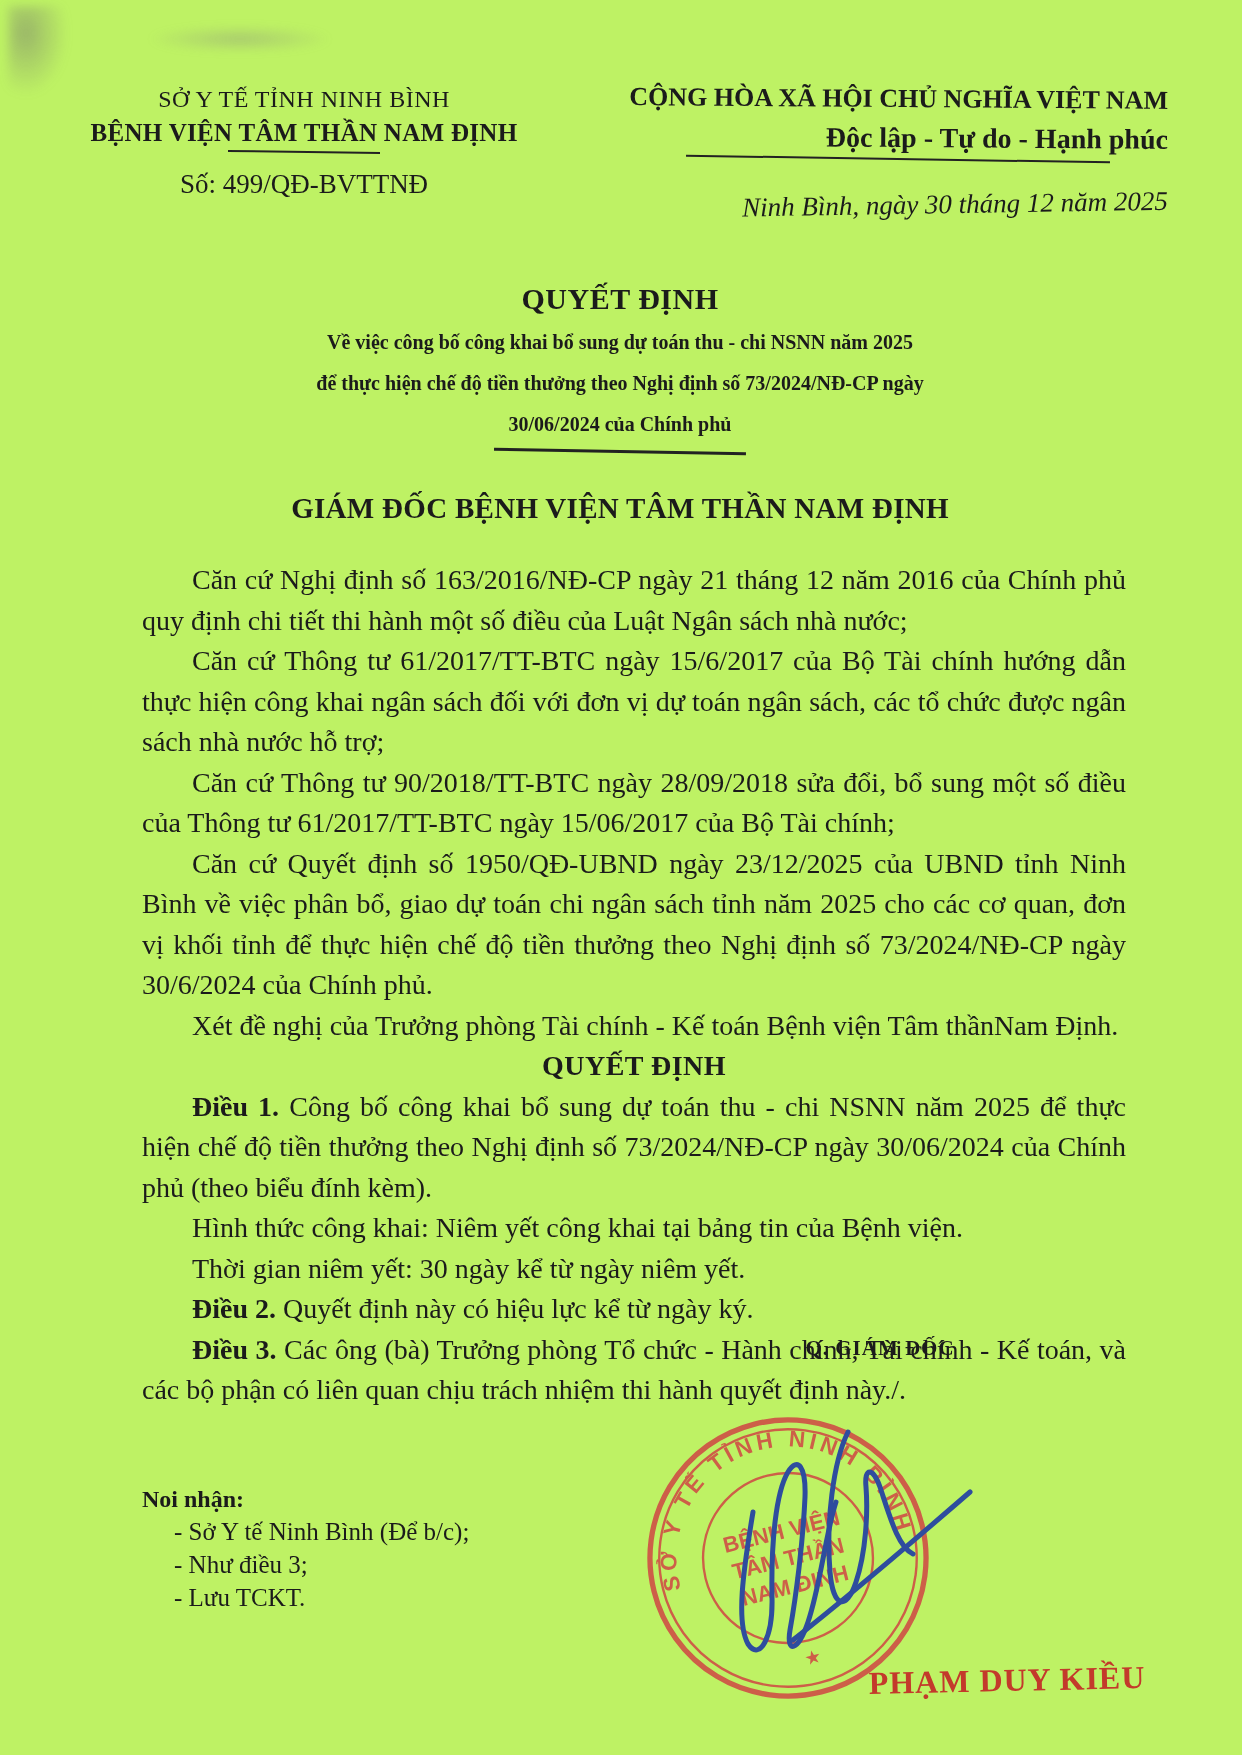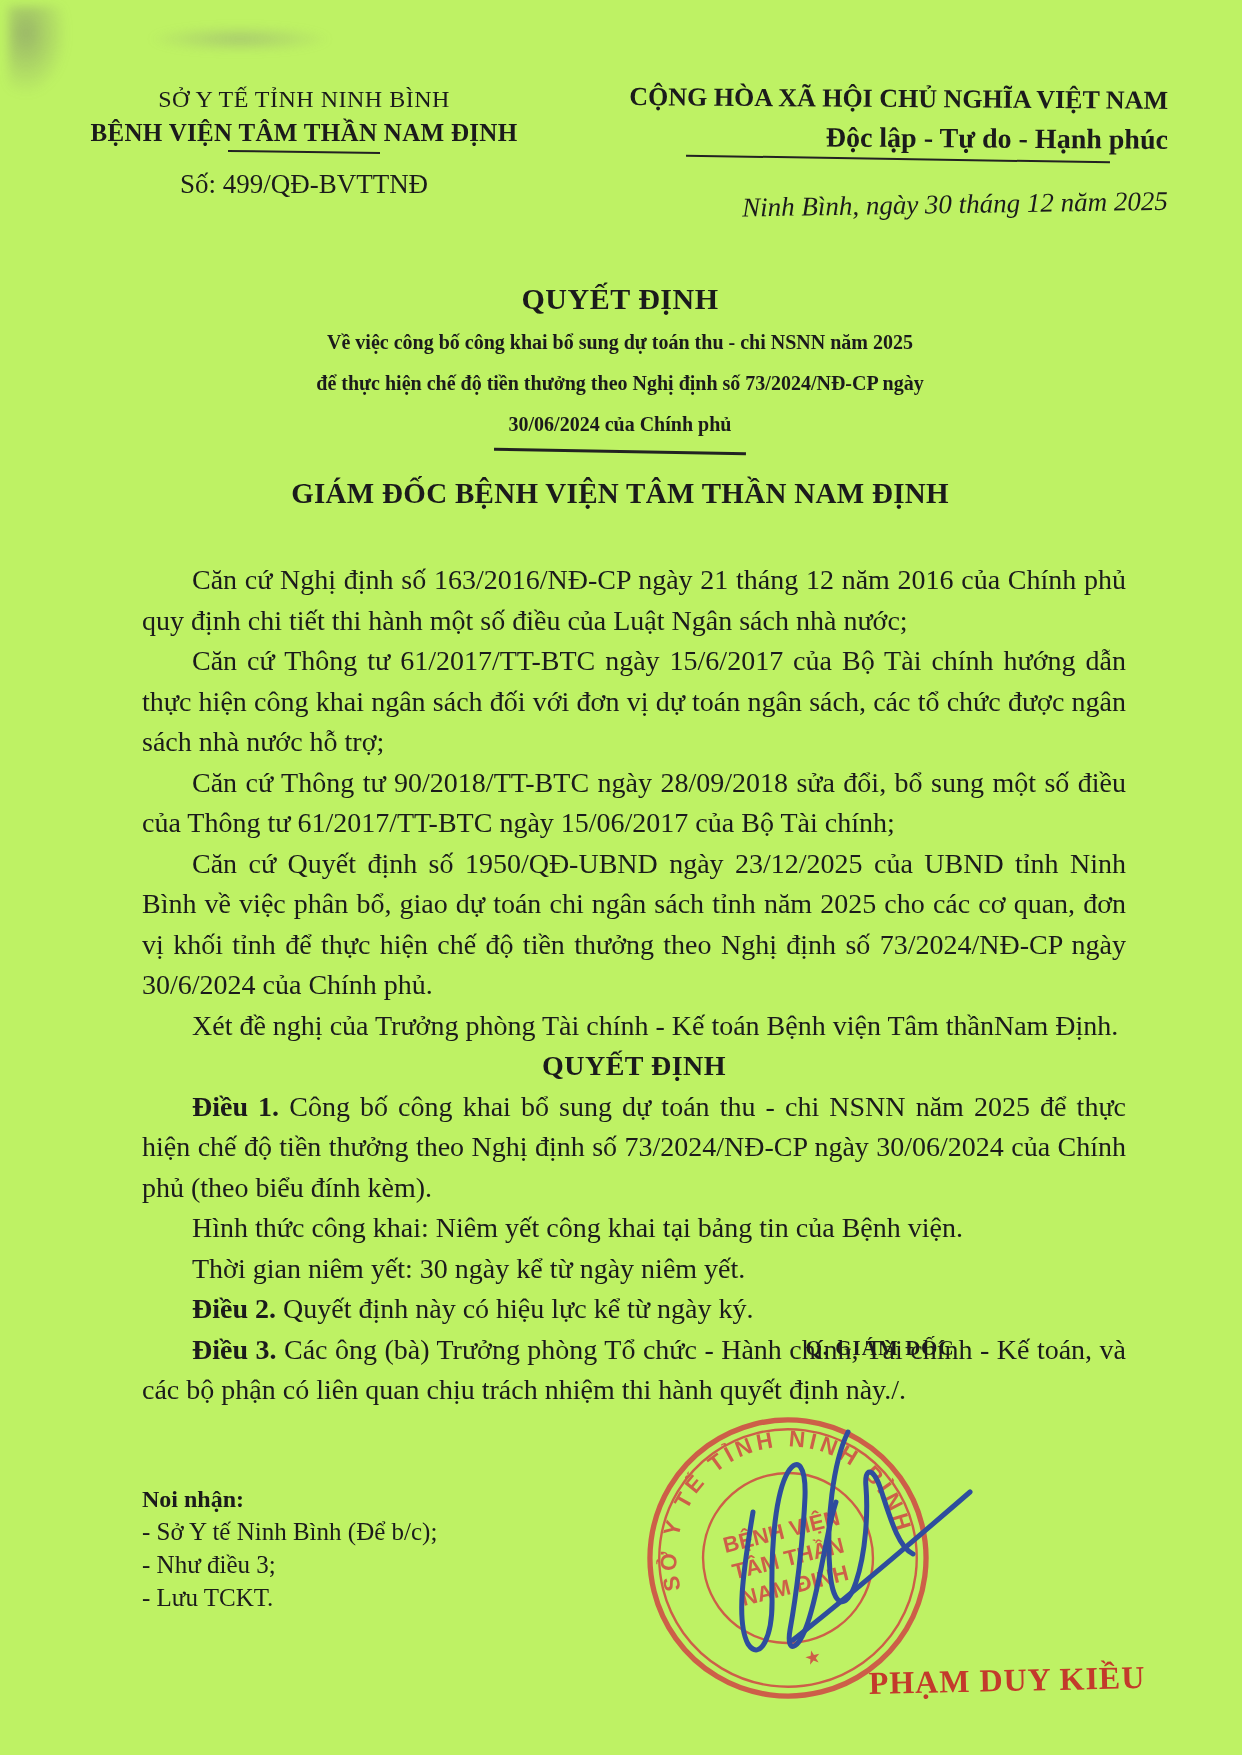--- a/index.html
+++ b/index.html
@@ -31,30 +31,30 @@
   .header-right{position:absolute;left:628px;top:84px;width:540px;text-align:right;}
   .hr-nation{font-size:26px;font-weight:bold;transform:rotate(.4deg);}
   .hr-motto{font-size:28px;font-weight:bold;margin-top:8px;transform:rotate(.4deg);}
   .hr-rule{width:424px;border-bottom:2.5px solid #222;margin:4px auto 0 auto;transform:rotate(.9deg);}
   .hr-date{font-size:27px;font-style:italic;margin-top:30px;transform:rotate(-.9deg);white-space:nowrap;}
   
   .title-block{position:absolute;left:110px;top:282px;width:1020px;text-align:center;}
   .t-heading{font-size:30px;font-weight:bold;letter-spacing:.5px;}
   .t-subject{font-size:20px;font-weight:bold;line-height:41px;margin-top:6px;}
   .t-rule{width:252px;border-bottom:3px solid #222;margin:5px auto 0 auto;transform:rotate(1deg);}
-  .t-authority{font-size:29px;font-weight:bold;margin-top:24px;letter-spacing:.3px;}
+  .t-authority{font-size:29px;font-weight:bold;margin-top:39px;letter-spacing:.3px;}
   
   .body-text{position:absolute;left:142px;top:560px;width:984px;font-size:28px;line-height:40.5px;text-align:justify;}
   .body-text p{margin:0;text-indent:50px;}
   .d-heading{text-align:center;font-weight:bold;text-indent:0 !important;letter-spacing:.5px;}
   .a-label{font-weight:bold;}
   
   .recipients{position:absolute;left:142px;top:1486px;width:420px;}
   .r-title{font-size:24px;font-weight:bold;}
-  .r-items{font-size:25px;line-height:33px;margin-top:2px;}
+  .r-items{font-size:25px;line-height:33px;margin-left:32px;margin-top:2px;}
   .sig-title{position:absolute;left:700px;top:1336px;width:360px;text-align:center;
     font-size:21px;font-weight:bold;letter-spacing:1px;z-index:3;}
   .stamp{position:absolute;left:642px;top:1412px;width:292px;height:292px;
     transform:rotate(-14deg);opacity:.92;z-index:1;}
   .signature{position:absolute;left:698px;top:1372px;width:300px;height:300px;z-index:2;}
   .sig-name{position:absolute;left:852px;top:1662px;width:310px;text-align:center;
     font-size:32px;font-weight:bold;color:#c33a2b;letter-spacing:1px;
     transform:rotate(-1.2deg);z-index:3;white-space:nowrap;}
 </style>
 </head>

